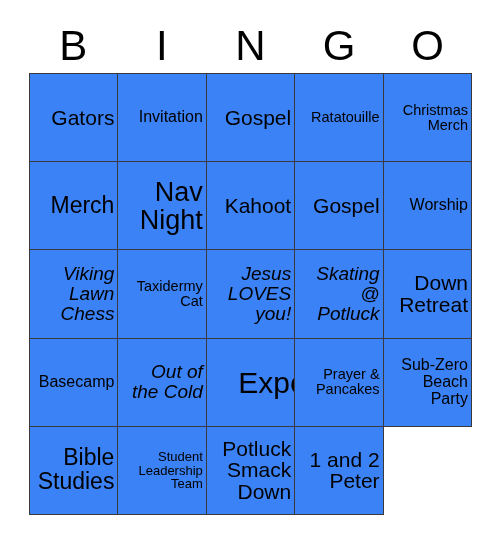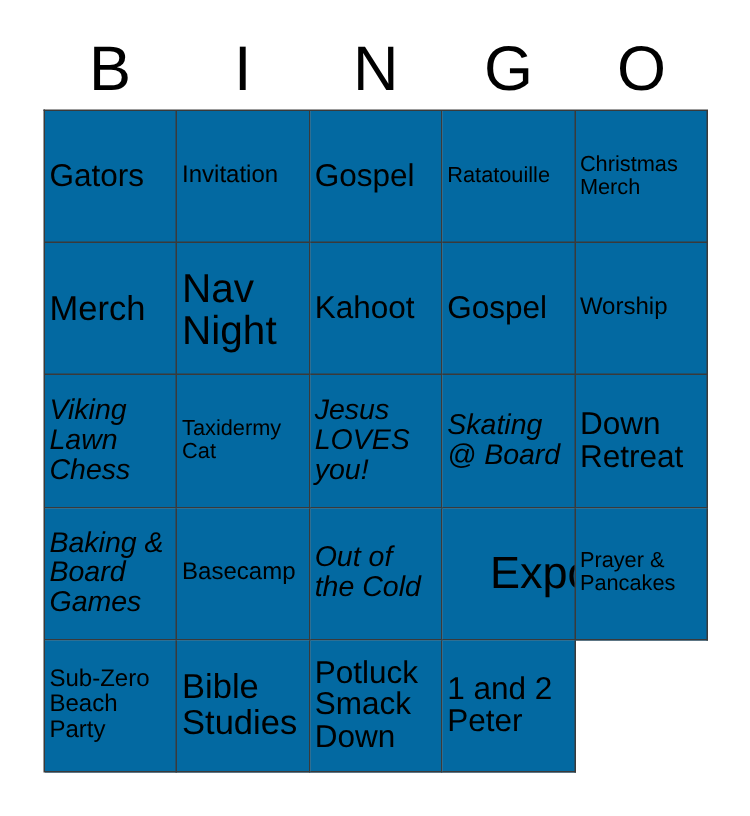--- a/index.html
+++ b/index.html
@@ -58,24 +58,24 @@
     grid-template-columns: repeat(5, 1fr);
     grid-template-rows: repeat(5, 1fr);
   }
   .cell {
     border-right: 1px solid #3a3a3a;
     border-bottom: 1px solid #3a3a3a;
     box-sizing: border-box;
     display: flex;
     align-items: center;
     justify-content: center;
-    text-align: left;
+    text-align: right;
     padding: 1px 3px;
     overflow: hidden;
-    background: #0369a1;
+    background: #3b82f6;
   }
   .cell-text {
     color: #000000;
     line-height: 1.04;
     display: block;
     width: 100%;
     word-wrap: break-word;
   }
 
   
@@ -138,49 +138,49 @@
     <div class="cell">
         <span class="cell-text fs-lg">Viking Lawn Chess</span>
       </div>
     <div class="cell">
         <span class="cell-text fs-sm">Taxidermy Cat</span>
       </div>
     <div class="cell">
         <span class="cell-text fs-lg">Jesus LOVES you!</span>
       </div>
     <div class="cell">
-        <span class="cell-text fs-lg">Skating @ Board</span>
+        <span class="cell-text fs-lg">Skating @ Potluck</span>
       </div>
     <div class="cell">
         <span class="cell-text fs-xl">Down Retreat</span>
       </div>
 
-    <div class="cell">
-        <span class="cell-text fs-lg">Baking &amp; Board Games</span>
-      </div>
     <div class="cell">
         <span class="cell-text fs-md">Basecamp</span>
       </div>
     <div class="cell">
         <span class="cell-text fs-lg">Out of the Cold</span>
       </div>
     <div class="cell">
         <span class="cell-text fs-4xl">Expo</span>
       </div>
     <div class="cell">
         <span class="cell-text fs-sm">Prayer &amp; Pancakes</span>
       </div>
 
     <div class="cell">
         <span class="cell-text fs-md">Sub-Zero Beach Party</span>
       </div>
     <div class="cell">
         <span class="cell-text fs-2xl">Bible Studies</span>
       </div>
     <div class="cell">
+        <span class="cell-text fs-xs">Student Leadership Team</span>
+      </div>
+    <div class="cell">
         <span class="cell-text fs-xl">Potluck Smack Down</span>
       </div>
     <div class="cell">
         <span class="cell-text fs-xl">1 and 2 Peter</span>
       </div>
 
   </div>
 </div>
 
 </body></html>

